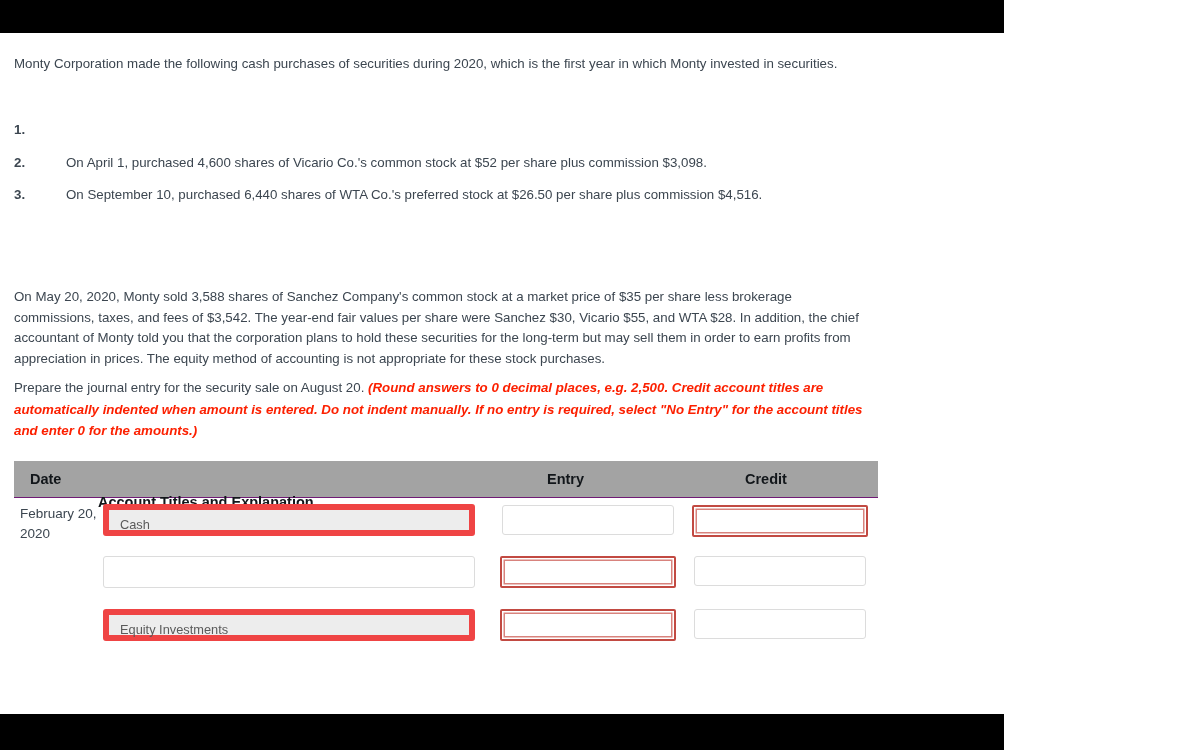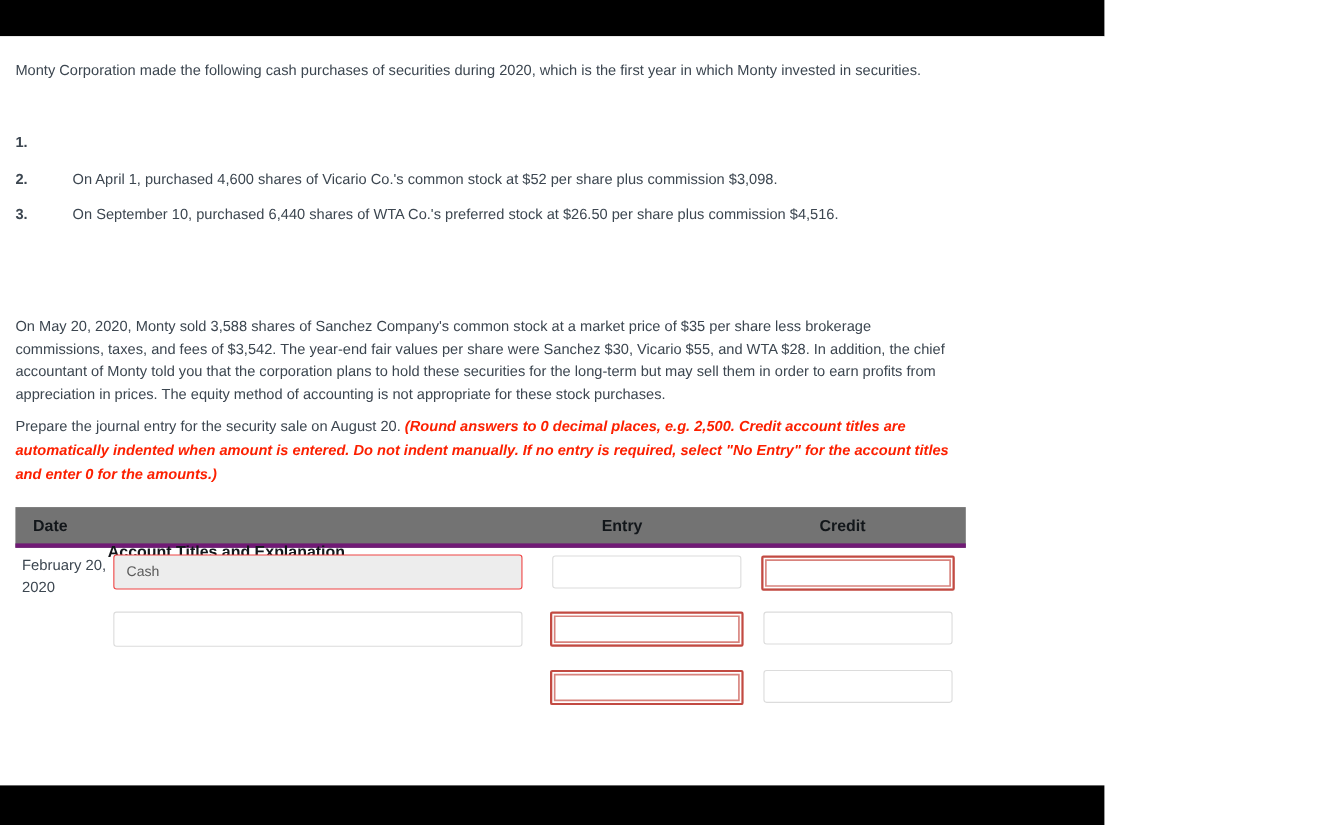--- a/index.html
+++ b/index.html
@@ -90,22 +90,22 @@
 
   
   .jtable {
     position: absolute;
     left: 14px; top: 428px;
     width: 864px;
   }
   .jhead {
     position: relative;
     height: 37px;
-    background: #737373;
-    border-bottom: 4px solid #701a75;
+    background: #a3a3a3;
+    border-bottom: 1px solid #701a75;
   }
   .jhead span {
     position: absolute;
     top: 10px;
     font-size: 14.5px;
     font-weight: bold;
     color: #12161a;
     white-space: nowrap;
   }
   .h-date    { left: 16px; }
@@ -134,21 +134,21 @@
     border: 1px solid #dcdcdc;
     border-radius: 3px;
   }
   .fld.acct {
     left: 89px;
     width: 372px;
     height: 32px;
   }
   .fld.acct.filled {
     background: #ededed;
-    border: 1px solid #ef4444;
+    border: 6px solid #ef4444;
   }
   .fld .val {
     position: absolute;
     left: 11px; top: 7px;
     font-size: 12.8px;
     color: #5a5a5a;
     white-space: nowrap;
   }
   .fld.amt {
     width: 172px;
@@ -234,20 +234,23 @@
         <div class="fld amt debit err">
           <span class="val"></span>
         </div>
         <div class="fld amt credit">
           <span class="val"></span>
         </div>
       </div>
 
       <div class="jrow r3">
         <div class="datecell"></div>
+        <div class="fld acct filled">
+          <span class="val">Equity Investments</span>
+        </div>
         <div class="fld amt debit err">
           <span class="val"></span>
         </div>
         <div class="fld amt credit">
           <span class="val"></span>
         </div>
       </div>
 
     </div>
   </div>

